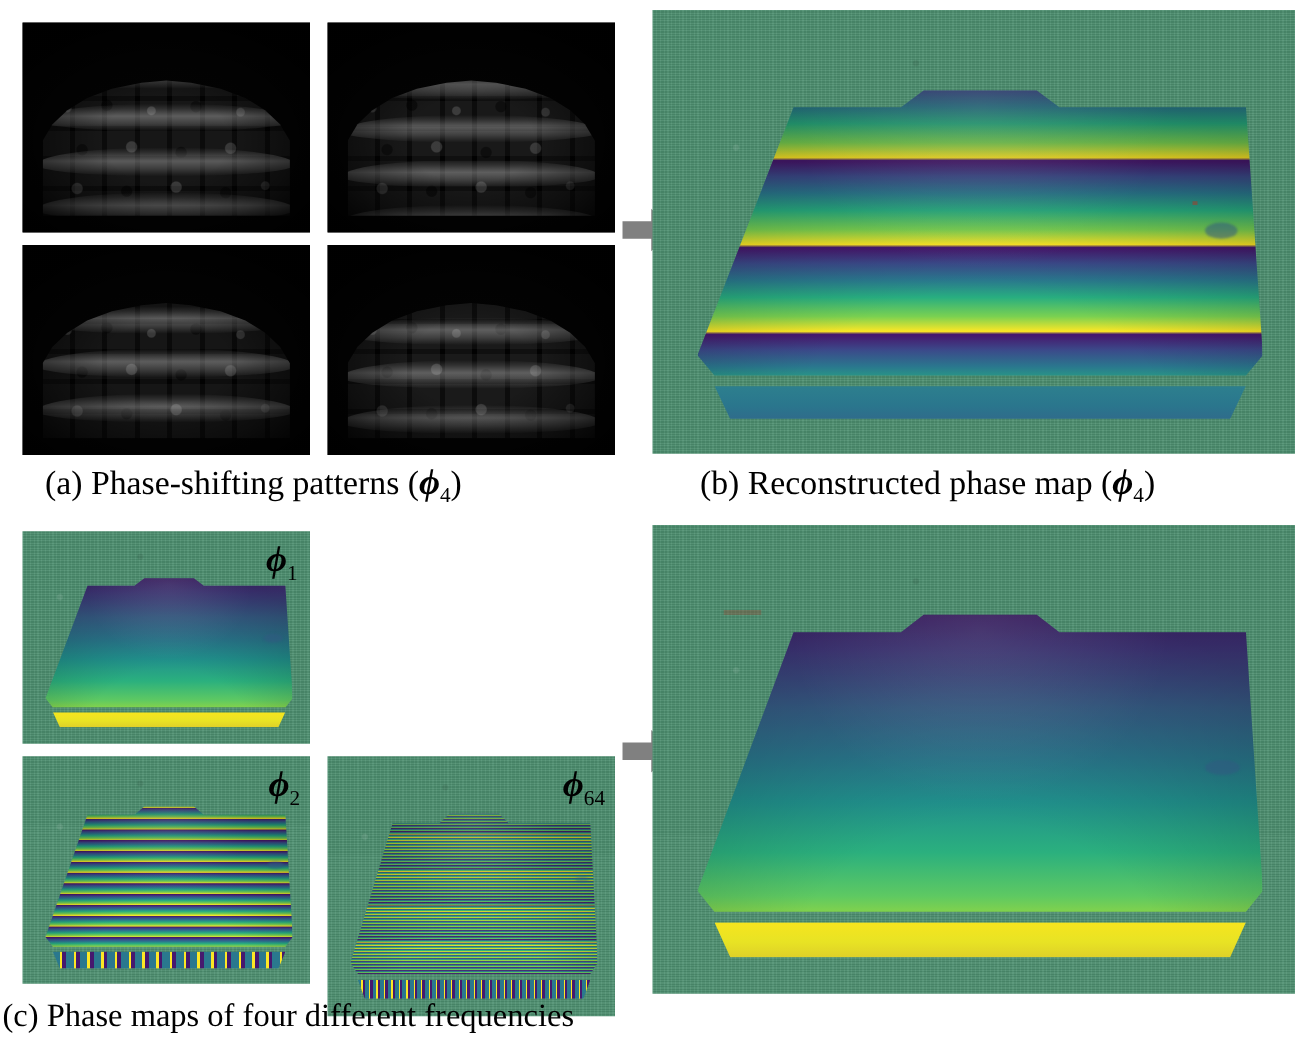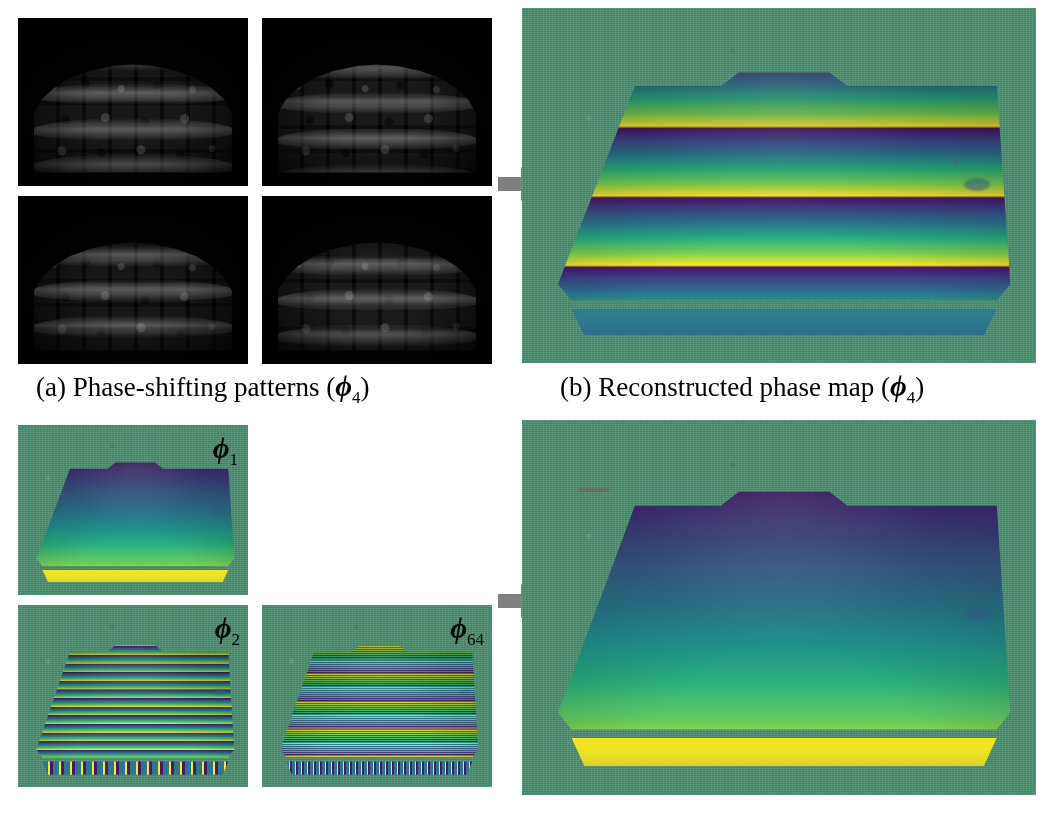--- a/index.html
+++ b/index.html
@@ -311,21 +311,21 @@
             <div class="dome-shade"></div>
         </div>
         <div class="slab-side" style="background:repeating-linear-gradient(90deg,#2a788e 0 6px,#fde725 6px 8px,#46196e 8px 11px);"></div>
       </div>
       <div class="blob" style="left:85%;top:46%;width:13px;height:6px;"></div>
       <span class="phi" style="position:absolute;right:8px;top:7px;z-index:5;">
         <span>ϕ</span><sub>2</sub>
       </span>
     </div>
 
-    <div class="vmap" style="left:262px;top:185px;width:230px;height:182px;">
+    <div class="vmap" style="left:262px;top:185px;width:230px;height:208px;">
       <div class="noise"></div>
         <div class="noise2"></div>
       <div class="slab" style="left:8%;right:6%;top:21%;bottom:6%;">
         <div class="slab-top">
           <div class="wrap64" style="position:absolute;inset:-4% 0 0 0;opacity:.92"></div>
           <div class="dome-warp"></div>
             <div class="dome-shade"></div>
         </div>
         <div class="slab-side" style="background:repeating-linear-gradient(90deg,#2a788e 0 3px,#fde725 3px 4px,#46196e 4px 6px);"></div>
       </div>
@@ -350,15 +350,16 @@
         <div class="grad-vir-1" style="position:absolute;inset:-3% 0 0 0;"></div>
         <div class="dome-warp"></div>
         <div class="dome-shade"></div>
       </div>
       <div class="slab-side grad-vir-side"></div>
     </div>
     <div class="blob" style="left:86%;top:50%;width:28px;height:12px;"></div>
     <div class="speck" style="left:11%;top:18%;width:30px;height:4px;background:rgba(150,70,50,.35)"></div>
   </div>
 
+  <div class="caption cap-bot" style="left:2px;top:800px;">(c) Phase maps of four different frequencies</div>
 
 
 </div>
 
 </body></html>

